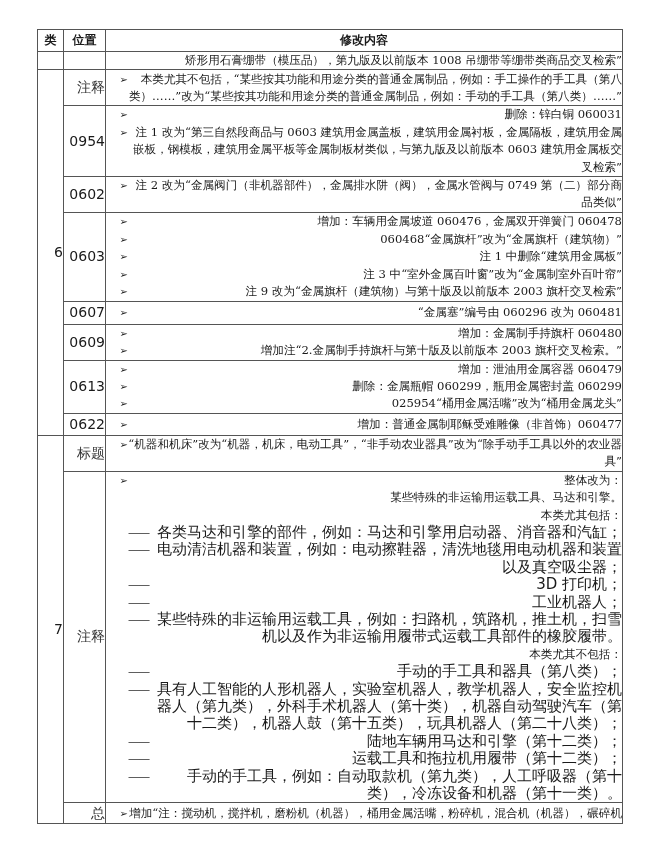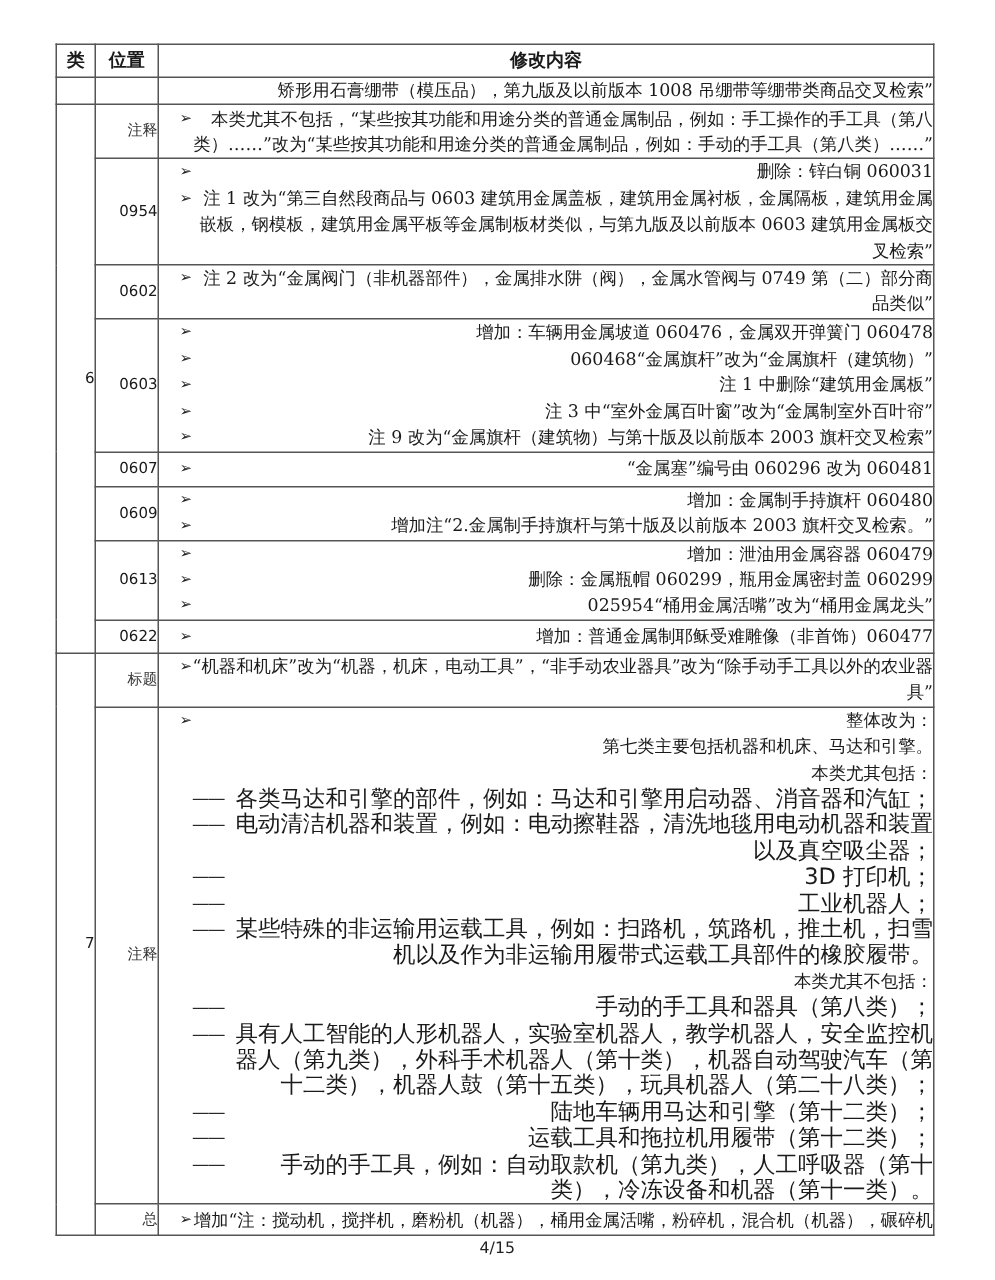--- a/index.html
+++ b/index.html
@@ -19,21 +19,21 @@
   }
   table.changes th {
     font-family: "DejaVu Sans", "Liberation Sans", sans-serif;
     font-weight: bold; font-size: 12px; height: 21px; text-align: center;
   }
   .col-cat { width: 26px; }
   .col-pos { width: 42px; }
   td.cat, td.pos {
     text-align: center;
     font-family: "DejaVu Sans", "Liberation Sans", sans-serif;
-    font-size: 10px;
+    font-size: 14px;
   }
   td.pos.cn { font-family: "DejaVu Serif", "Liberation Serif", serif; color:#333; }
   td.content { padding: 1px 6px 1px 8px; }
   .item { display: flex; align-items: flex-start; }
   .bullet { width: 22px; flex: 0 0 22px; font-size: 10px; color:#222; }
   .text { flex: 1; }
   .plain { padding-left: 22px; }
   .dash { padding-left: 22px; display: flex; }
   .dash .dmark { flex: 0 0 auto; letter-spacing: -1px; }
   .dash .dtext { flex: 1; font-family: "DejaVu Sans", "Liberation Sans", sans-serif; font-size: 15px; }
@@ -185,21 +185,21 @@
             </div>
         </td>
       </tr>
       <tr style="height:315px">
         <td class="pos cn">注释</td>
         <td class="content">
           <div class="item">
               <span class="bullet">➢</span>
               <span class="text">整体改为：</span>
             </div>
-          <div class="plain">第七类主要包括机器和机床、马达和引擎。</div>
+          <div class="plain">某些特殊的非运输用运载工具、马达和引擎。</div>
           <div class="plain">本类尤其包括：</div>
           <div class="dash">
               <span class="dmark">——</span>
               <span class="dtext">各类马达和引擎的部件，例如：马达和引擎用启动器、消音器和汽缸；</span>
             </div>
           <div class="dash">
               <span class="dmark">——</span>
               <span class="dtext">电动清洁机器和装置，例如：电动擦鞋器，清洗地毯用电动机器和装置以及真空吸尘器；</span>
             </div>
           <div class="dash">
@@ -242,14 +242,13 @@
         <td class="content" style="white-space:nowrap; overflow:hidden;">
           <div class="item">
               <span class="bullet">➢</span>
               <span class="text">增加“注：搅动机，搅拌机，磨粉机（机器），桶用金属活嘴，粉碎机，混合机（机器），碾碎机</span>
             </div>
         </td>
       </tr>
     </tbody>
   </table>
 
-  <div class="footer-pg">4/15</div>
 </div>
 
 </body></html>

